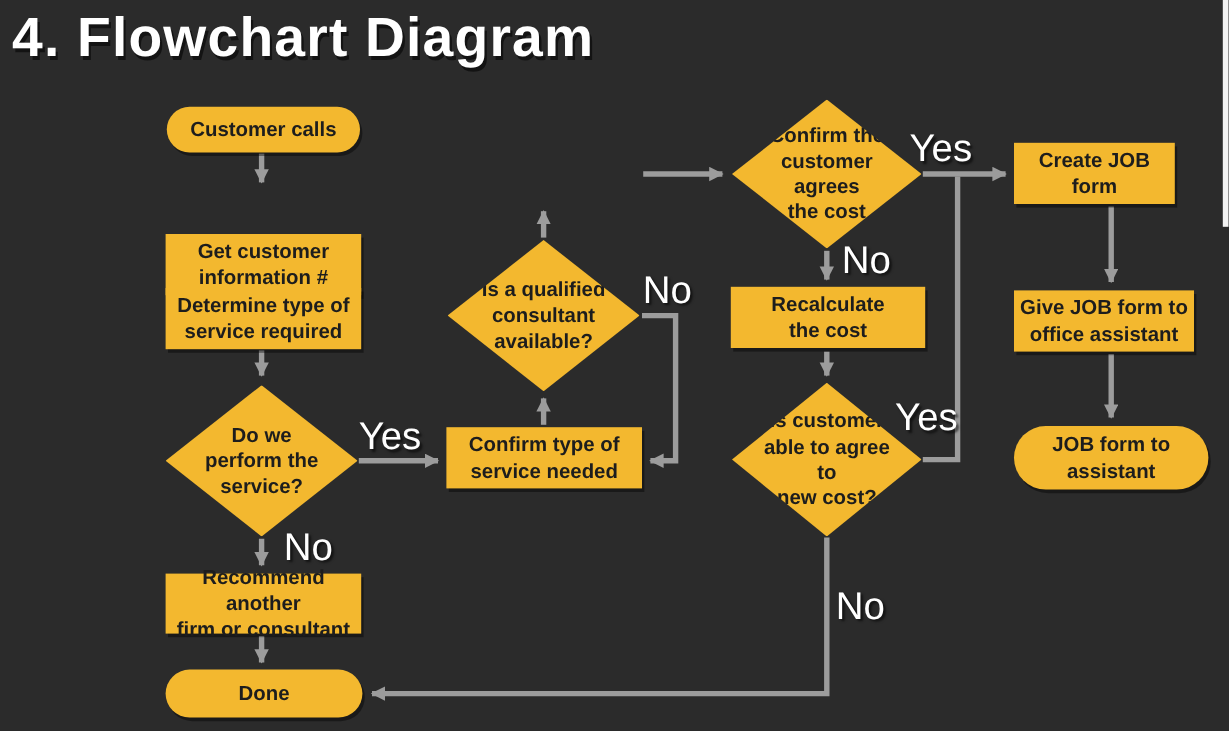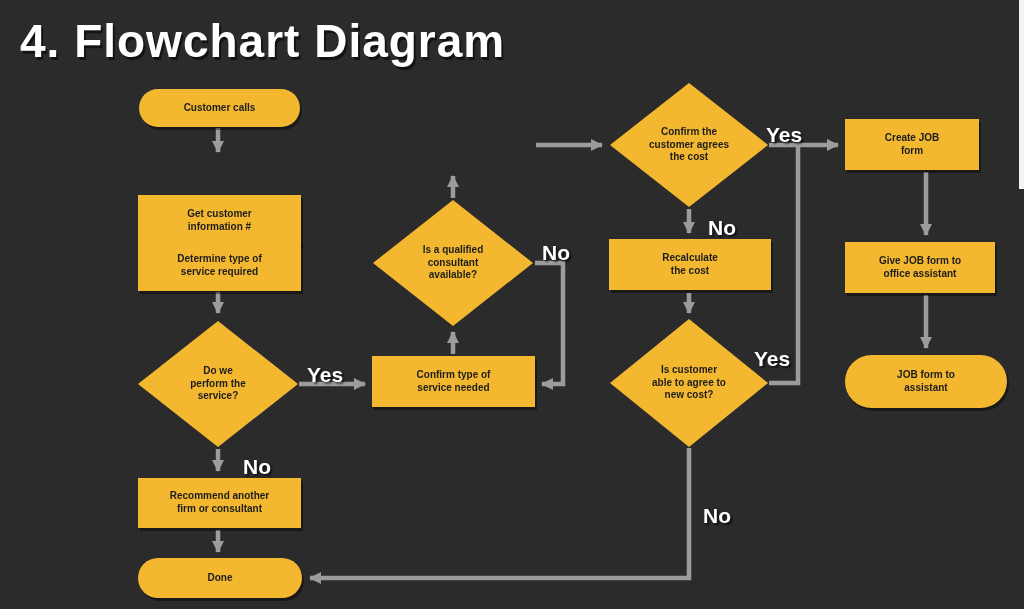--- a/index.html
+++ b/index.html
@@ -10,51 +10,50 @@
     --label-text:#ffffff;
     --title-text:#ffffff;
   }
   html,body{margin:0;padding:0;background:var(--background);}
   .stage{
     position:relative;width:1024px;height:609px;overflow:hidden;
     background:var(--background);
     font-family:"Liberation Sans","DejaVu Sans",sans-serif;
   }
   .title{
-    position:absolute;left:8px;top:2px;margin:12px;
+    position:absolute;left:8px;top:2px;margin:2px;
     font-size:46px;font-weight:bold;letter-spacing:1px;
     color:var(--title-text);
     text-shadow:2px 3px 0 rgba(0,0,0,0.55);
     white-space:nowrap;
   }
   .edges{position:absolute;left:0;top:0;width:1024px;height:609px;}
   .edges polyline,.edges line{
     stroke:var(--arrow);stroke-width:4.5;fill:none;
   }
   .ah-path{fill:var(--arrow);}
   .node{
     position:absolute;display:flex;align-items:center;justify-content:center;
     background:var(--shape-fill);color:var(--shape-text);
-    font-weight:bold;font-size:10px;line-height:1.26;text-align:center;
+    font-weight:bold;font-size:17px;line-height:1.26;text-align:center;
   }
   .node .lbl{white-space:pre-line;}
   .rect{box-shadow:2px 3px 0 rgba(0,0,0,0.4);}
   .pill{border-radius:20px;box-shadow:2px 3px 0 rgba(0,0,0,0.4);}
   .pill-big{border-radius:27px;box-shadow:2px 3px 0 rgba(0,0,0,0.4);}
   .diamond{
     clip-path:polygon(50% 0%,100% 50%,50% 100%,0% 50%);
     filter:drop-shadow(2px 3px 0 rgba(0,0,0,0.45));
     padding:0 18px;box-sizing:border-box;
   }
   .edge-label{
     position:absolute;transform:translate(-50%,-50%);
-    color:var(--label-text);font-size:21px;font-weight:bold;
+    color:var(--label-text);font-size:32px;font-weight:normal;
     text-shadow:2px 2px 2px rgba(0,0,0,0.6);
     white-space:nowrap;
-    margin-top:11px;
   }
   .white-strip{
     position:absolute;left:1019px;top:0;width:5px;height:189px;
     background:#f3f3f3;
   }
 </style>
 </head>
 <body>
 
 <div class="stage">

